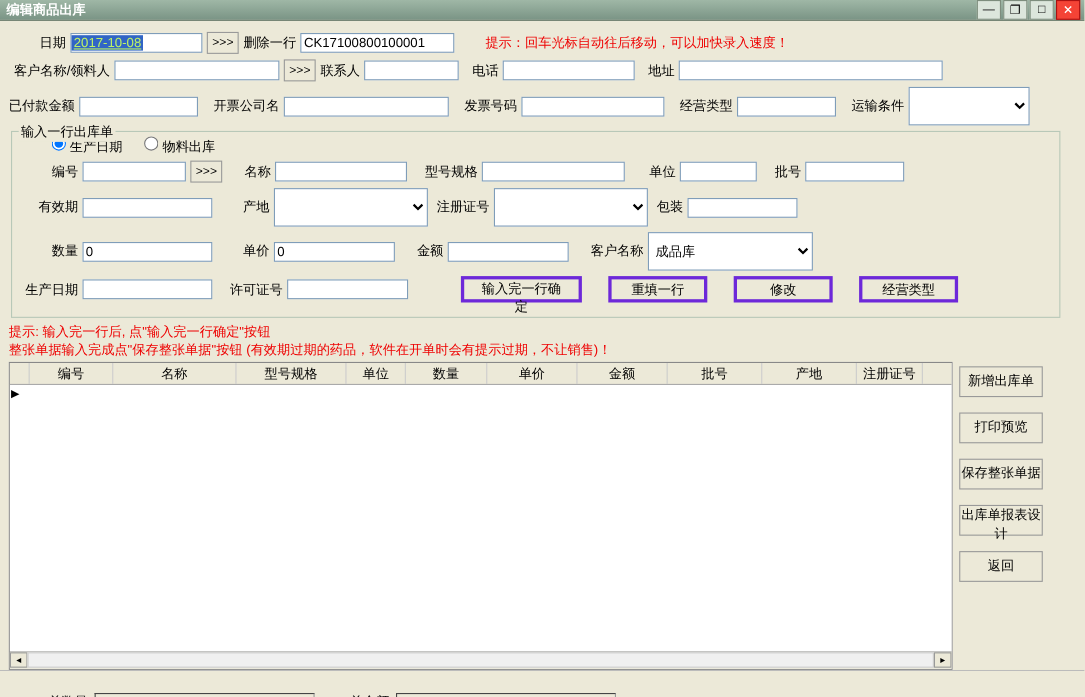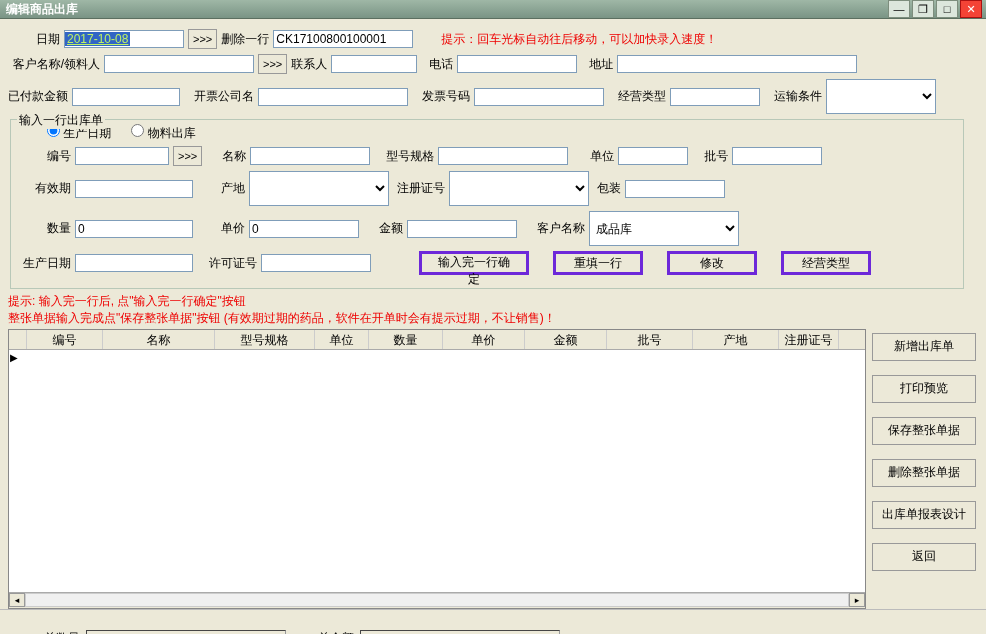--- a/index.html
+++ b/index.html
@@ -22,21 +22,21 @@
 .fieldset .legend { position:absolute; top:-8px; left:6px; background:#ece9d8; padding:0 2px; color:#000000;text-align:right; }
 .radio-row { display:flex; gap:20px; align-items:center; margin-bottom:4px; padding-left:28px; }
 .btn { height:24px; background:#ece9d8; border:3px solid #6d28d9; cursor:pointer; padding:0 14px; font-size:12px; }
 .main-area { display:flex; gap:6px; height: 280px; }
 .grid-wrap { flex:1; border:1px solid #888; background:#fff; display:flex; flex-direction:column; position:relative; }
 .grid-header { display:flex; background:#ece9d8; border-bottom:1px solid #aaa; height:20px; }
 .gh { border-right:1px solid #ccc; text-align:center; line-height:20px; overflow:hidden; white-space:nowrap; }
 .grid-body { flex:1; position:relative; background:#fff; }
 .row-indicator { position:absolute; left:1px; top:2px; font-size:10px; color:#000; }
 .right-panel { width:94px; display:flex; flex-direction:column; gap:14px; padding-top:4px; }
-.rbtn { width:104px; height:28px; background:#ece9d8; border:1px solid #999; cursor:pointer; font-size:12px; }
+.rbtn { width:76px; height:28px; background:#ece9d8; border:1px solid #999; cursor:pointer; font-size:12px; }
 .hscroll { height:16px; background:#ece9d8; border-top:1px solid #aaa; display:flex; align-items:center; }
 .hscroll .sb-btn { width:16px; height:14px; border:1px solid #999; background:#ece9d8; display:flex; align-items:center; justify-content:center; font-size:9px; }
 .hscroll .track { flex:1; height:14px; background:#f0f0f0; border:1px solid #ccc; }
 .footer { display:flex; align-items:center; gap:6px; padding:20px 8px; border-top:1px solid #bbb; background:#ece9d8; }
 .sunken { border:1px inset #999; background:#ece9d8; height:18px; display:flex; align-items:center; padding:0 4px; }
 .sel { background:#3165c5; color:#bef264;text-decoration:underline; }
 </style>
 </head>
 <body>
 
@@ -169,21 +169,20 @@
         <div class="hscroll">
           <div class="sb-btn">◂</div>
           <div class="track"></div>
           <div class="sb-btn">▸</div>
         </div>
       </div>
       <div class="right-panel" id="right-panel">
           <button class="rbtn">新增出库单</button>
           <button class="rbtn">打印预览</button>
           <button class="rbtn">保存整张单据</button>
-          <button class="rbtn">删除整张单据</button>
           <button class="rbtn">出库单报表设计</button>
           <button class="rbtn">返回</button>
         </div>
     </div>
 
   </div>
 
   <div class="footer">
     <span style="width:30px;"></span>
     <span class="lbl">总数量</span>

